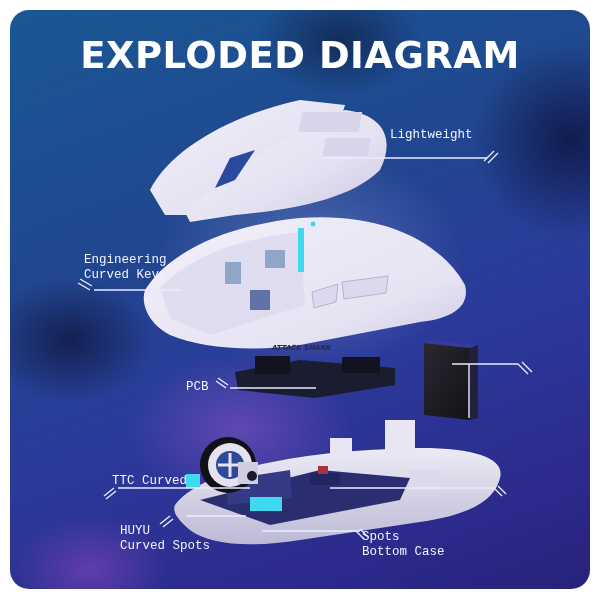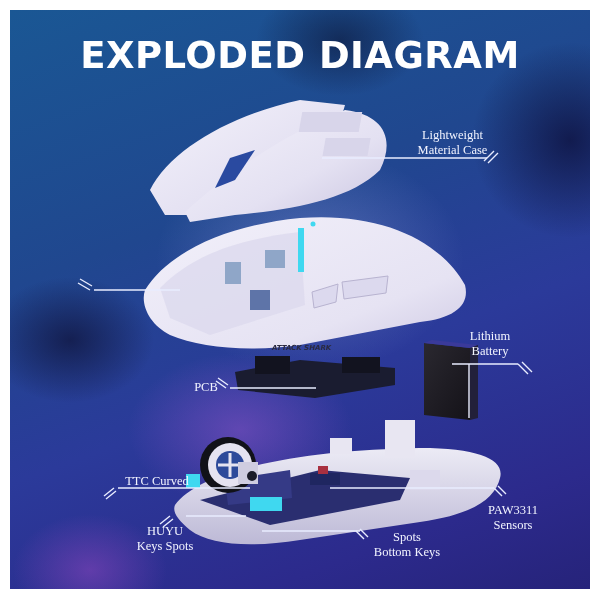--- a/index.html
+++ b/index.html
@@ -8,29 +8,30 @@
       position: absolute; left: 10px; top: 10px; width: 580px; height: 579px;
       overflow: hidden;
       background:
         radial-gradient(ellipse 120px 90px at 60px 330px, rgba(15,20,60,0.75), rgba(15,20,60,0) 70%),
         radial-gradient(ellipse 110px 80px at 80px 560px, rgba(140,70,190,0.55), rgba(140,70,190,0) 70%),
         radial-gradient(ellipse 160px 110px at 230px 420px, rgba(160,90,210,0.45), rgba(160,90,210,0) 70%),
         radial-gradient(ellipse 220px 160px at 300px 250px, rgba(170,180,240,0.35), rgba(170,180,240,0) 70%),
         radial-gradient(ellipse 140px 140px at 560px 130px, rgba(10,10,50,0.7), rgba(10,10,50,0) 70%),
         radial-gradient(ellipse 120px 80px at 330px 30px, rgba(10,15,45,0.55), rgba(10,15,45,0) 70%),
         linear-gradient(160deg, #1a5794 0%, #20478f 35%, #2b3a9a 60%, #2c2a8c 85%, #26237a 100%);
+      border-radius: 19px;
     }
     .title {
       position: absolute; left: 0; right: 0; top: 24px; text-align: center;
       color: #ffffff; font-family: "DejaVu Sans", sans-serif; font-weight: bold;
       font-size: 37px; letter-spacing: 0.5px;
     }
     .label {
-      position: absolute; color: #f2f4ff; font-family: Liberation Serif, serif;
-      font-size: 12.5px; line-height: 15px; text-align: center; white-space: nowrap;
+      position: absolute; color: #f2f4ff; font-family: Liberation Mono, monospace;
+      font-size: 12.5px; line-height: 15px; white-space: nowrap;
     }
     svg.art { position: absolute; left: 0; top: 0; }
   </style>
 </head>
 <body>
 
 <div class="card">
 
   <div class="title">EXPLODED DIAGRAM</div>
 
@@ -132,45 +133,40 @@
       <polyline points="262,531 360,531"></polyline>
       <path d="M356 531 L364 539 M360 529 L368 537"></path>
 
       <polyline points="330,488 494,488"></polyline>
       <path d="M494 488 L502 496 M498 486 L506 494"></path>
     </g>
   </svg>
 
   <div class="label" style="left:380px; top:118px; width:125px;">
     <div>Lightweight</div>
-    <div>Material Case</div>
   </div>
 
+  <div class="label" style="left:74px; top:243px; width:100px;">
+    <div>Engineering</div>
+    <div>Curved Keys</div>
+  </div>
 
-  <div class="label" style="left:450px; top:319px; width:60px;">
-    <div>Lithium</div>
-    <div>Battery</div>
-  </div>
 
   <div class="label" style="left:176px; top:370px; width:40px;">
     <div>PCB</div>
   </div>
 
   <div class="label" style="left:102px; top:464px; width:90px;">
     <div>TTC Curved</div>
   </div>
 
   <div class="label" style="left:110px; top:514px; width:90px;">
     <div>HUYU</div>
-    <div>Keys Spots</div>
+    <div>Curved Spots</div>
   </div>
 
   <div class="label" style="left:352px; top:520px; width:90px;">
     <div>Spots</div>
-    <div>Bottom Keys</div>
+    <div>Bottom Case</div>
   </div>
 
-  <div class="label" style="left:468px; top:493px; width:70px;">
-    <div>PAW3311</div>
-    <div>Sensors</div>
-  </div>
 
 </div>
 
 </body></html>

